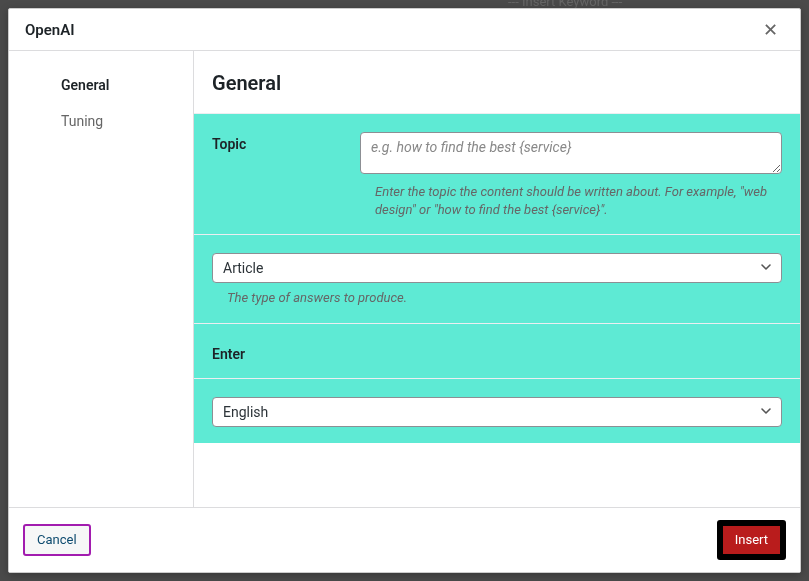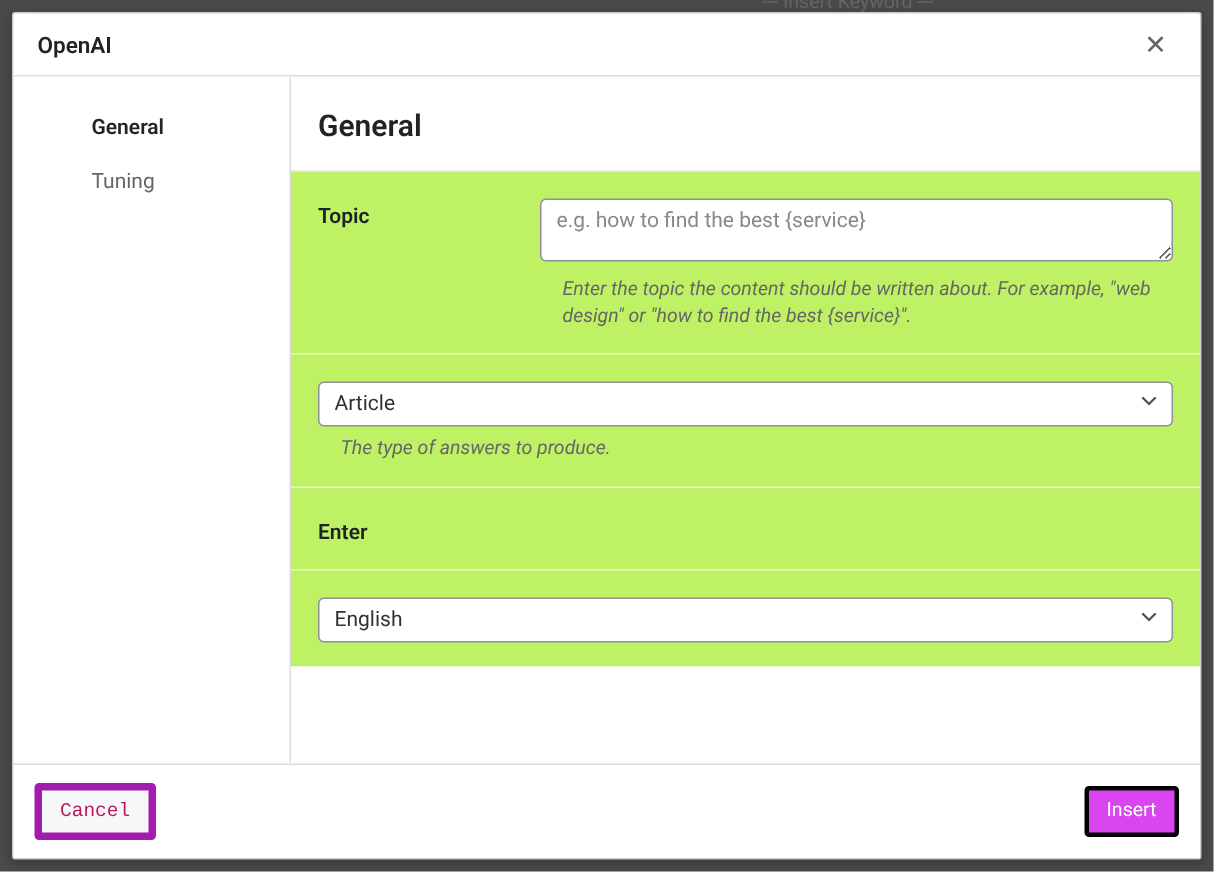--- a/index.html
+++ b/index.html
@@ -74,21 +74,21 @@
   .section-title {
     font-size: 20px;
     font-weight: 600;
     padding: 20px 18px 18px 18px;
     border-bottom: 1px solid #eceef1;
   }
   .field-row {
     display: flex;
     border-bottom: 1px solid #eceef1;
     padding: 18px 18px 16px 18px;
-    background: #bef264;
+    background: #5eead4;
     gap: 18px;
   }
   .field-label {
     flex: 0 0 130px;
     font-weight: 600;
     font-size: 14px;
     padding-top: 4px;
   }
   .field-control { flex: 1; }
   .helptext {
@@ -104,21 +104,21 @@
     width: 100%;
     font-family: inherit;
     font-size: 14px;
     padding: 6px 10px;
     border: 1px solid #8c8f94;
     border-radius: 4px;
     background: #fff;
     color: #2c3338;
     resize: vertical;
   }
-  textarea.input { height: 42px; min-height: 30px; }
+  textarea.input { height: 42px; min-height: 30px; font-style: italic; }
   textarea.input::placeholder, input.input::placeholder { color: #888; }
 
   .select-wrapper { position: relative; }
   .select-wrapper .chev {
     position: absolute;
     right: 10px;
     top: 50%;
     transform: translateY(-50%);
     pointer-events: none;
     color: #555;
@@ -143,27 +143,26 @@
   .btn {
     font-family: inherit;
     font-size: 13px;
     padding: 5px 12px;
     border-radius: 3px;
     cursor: pointer;
     line-height: 1.4;
   }
   .btn-default {
     background: #f6f7f7;
-    border: 5px solid #a21caf;
-    color: #be185d;
-    font-family: Liberation Mono, monospace;
+    border: 2px solid #a21caf;
+    color: #0c4a6e;
   }
   .btn-primary {
-    background: #d946ef;
-    border: 3px solid #000000;
+    background: #b91c1c;
+    border: 6px solid #000000;
     color: #fff;
   }
 </style>
 </head>
 <body>
 
 <div class="backdrop-text">--- Insert Keyword ---</div>
 
 <div class="modal">
 

